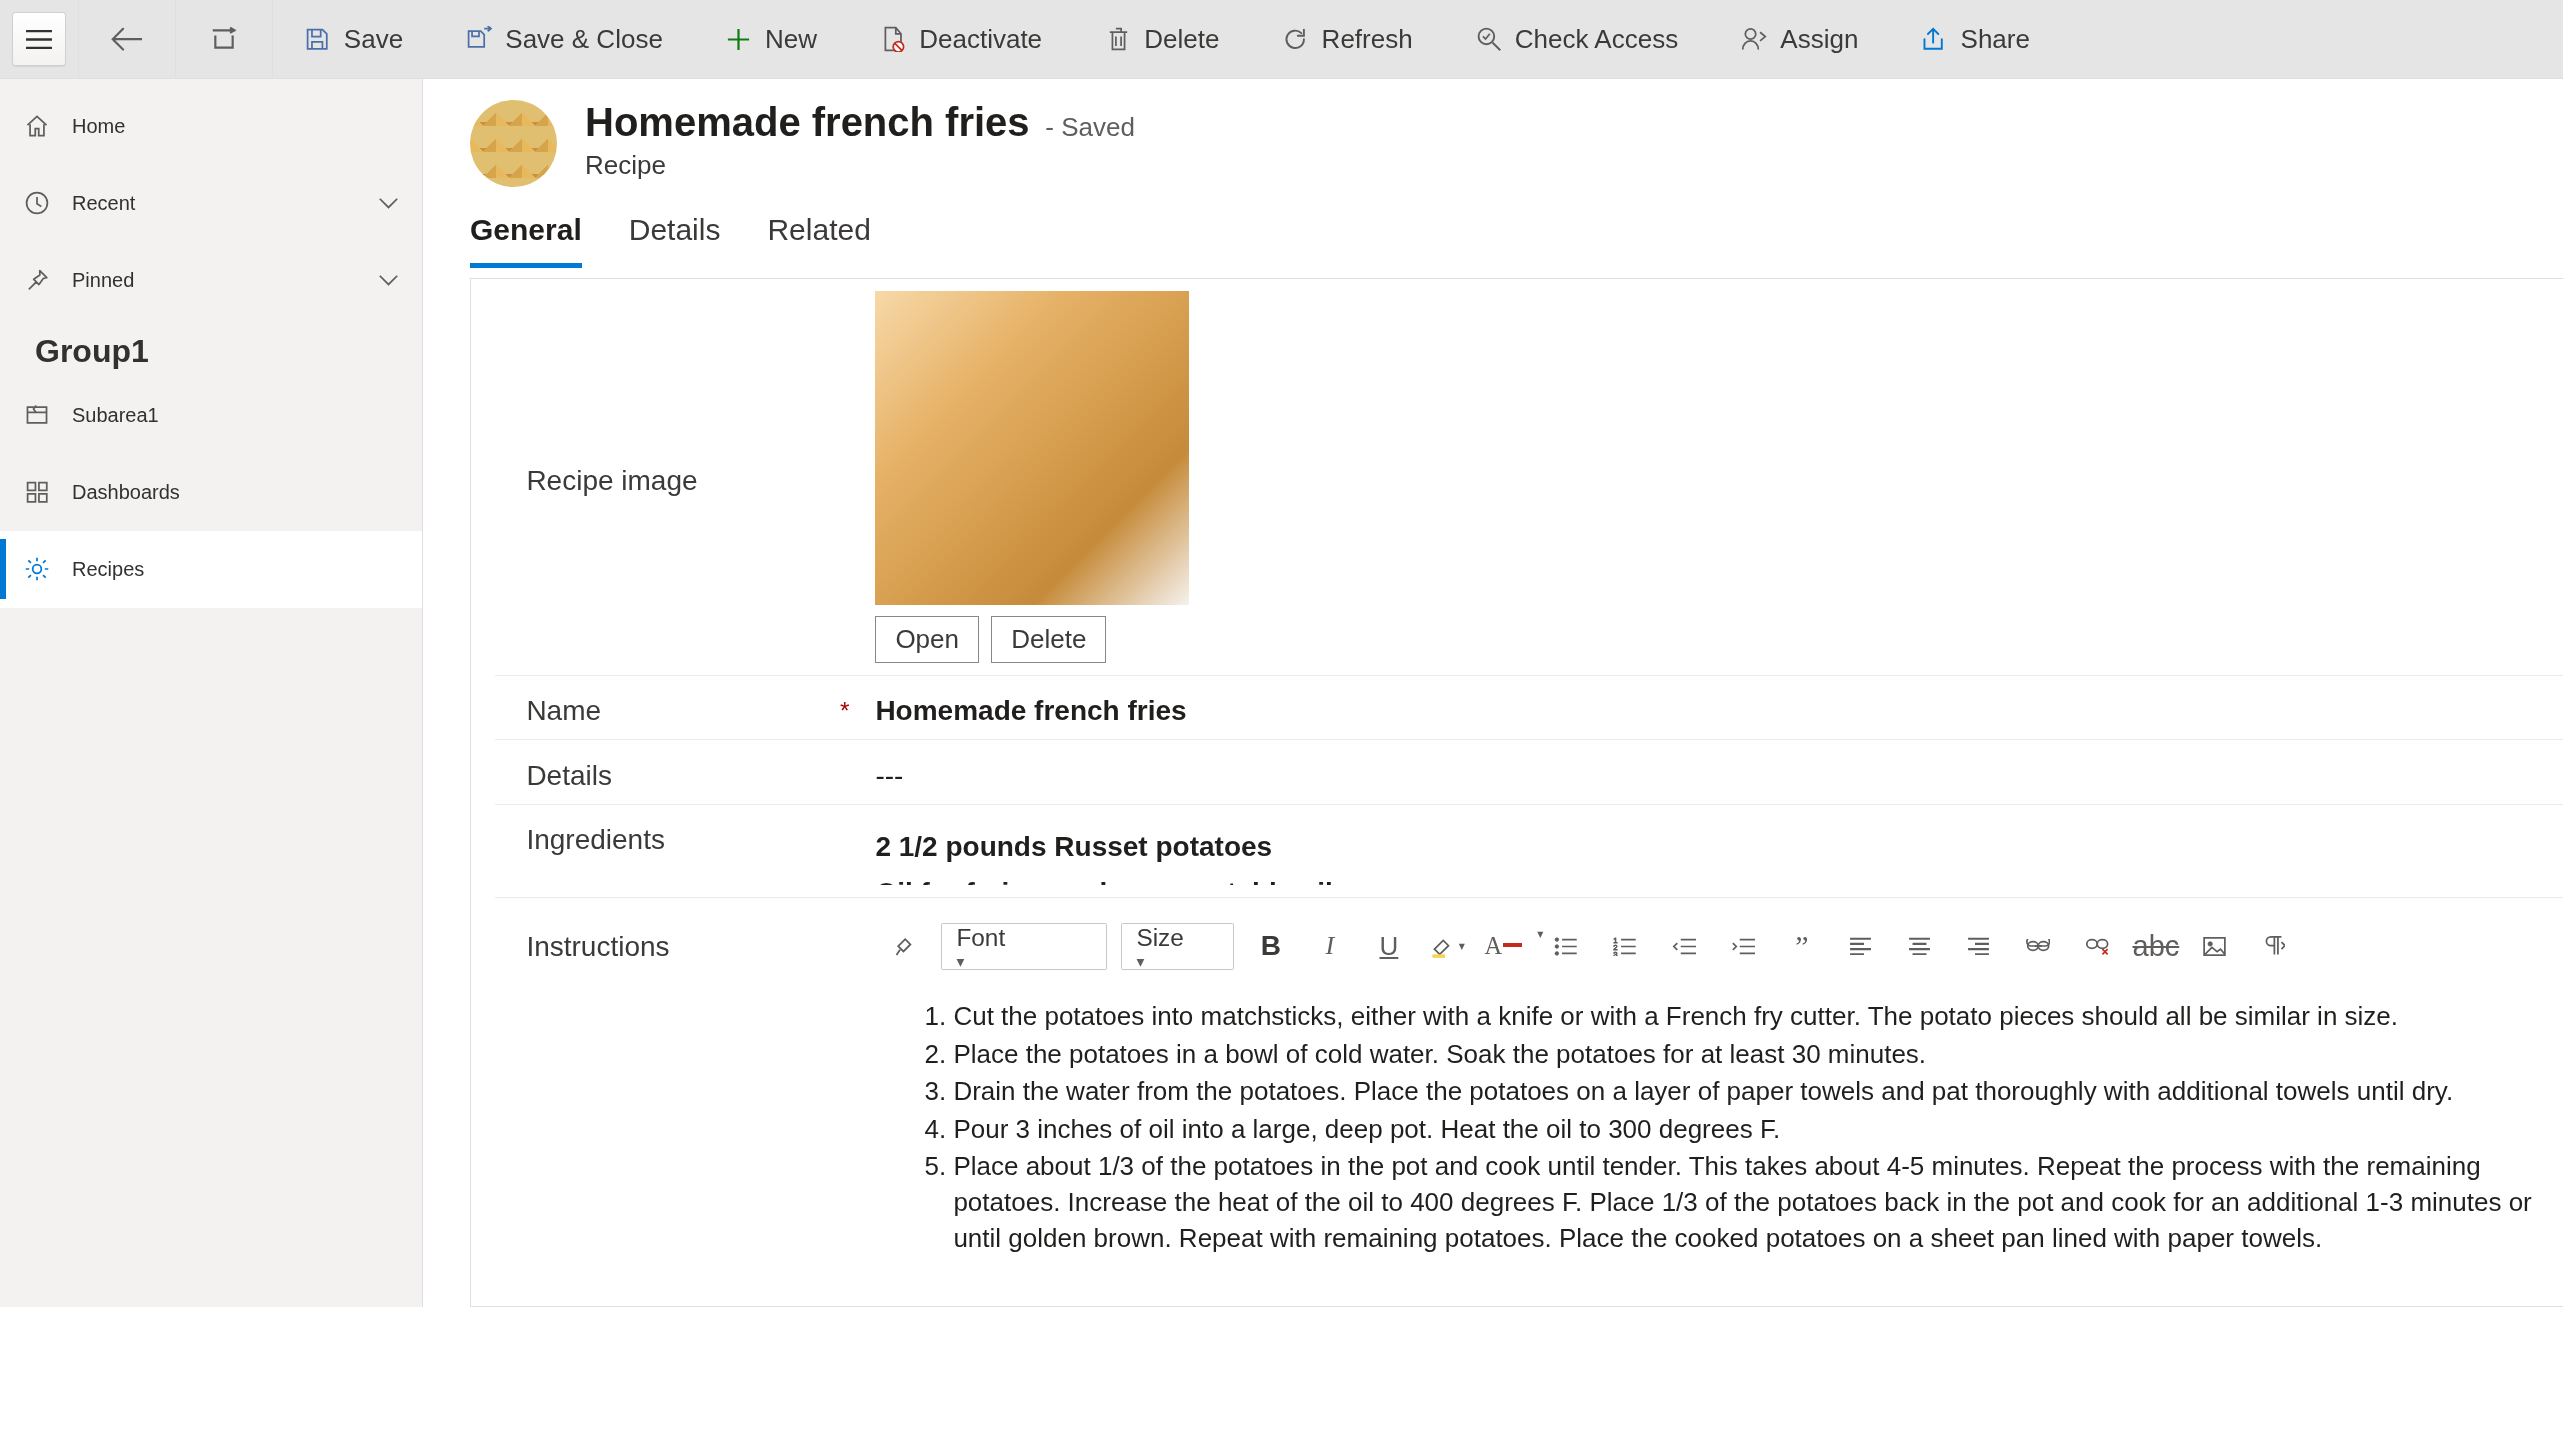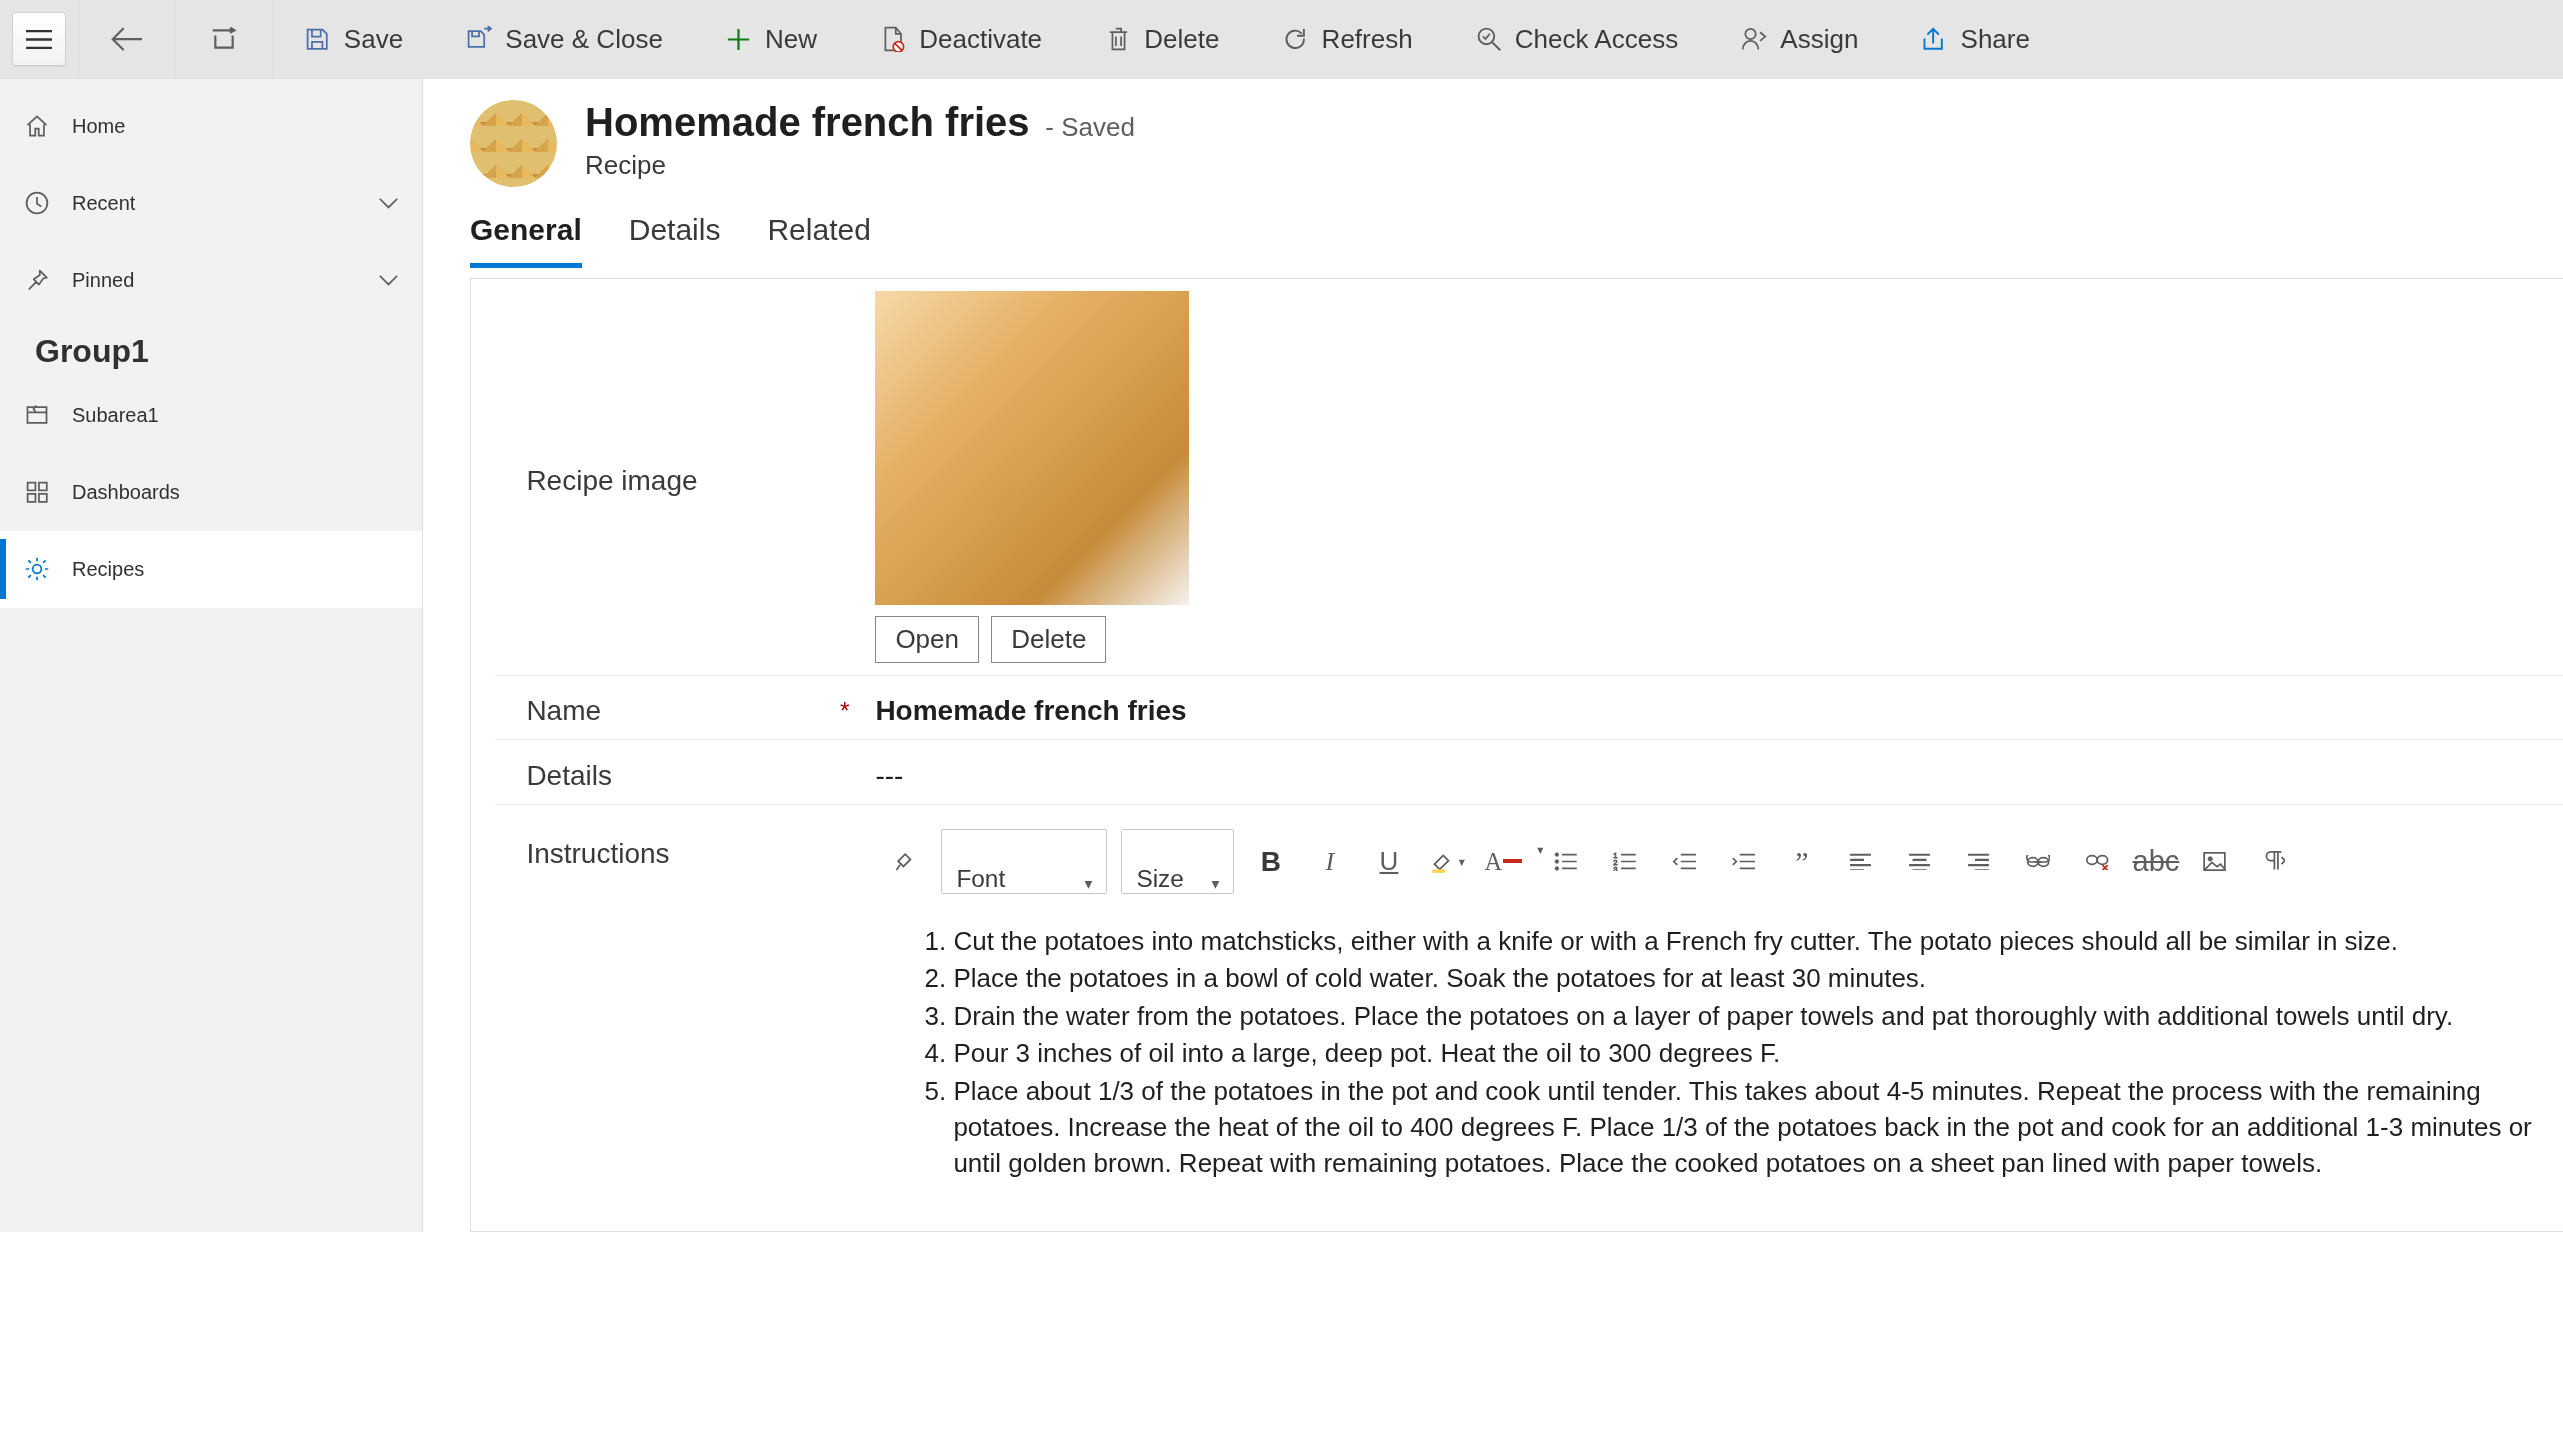--- a/index.html
+++ b/index.html
@@ -200,26 +200,27 @@
   flex:1;
 }
 .rte-toolbar {
   display:flex;
   align-items:center;
   gap: 14px;
   padding: 12.2px 7px;
 }
 .rte-toolbar .dd {
   border: 0.9px solid #c8c6c4;
-  height: 65px;
-  display:flex; align-items:flex-end; justify-content:space-between;
+  height: 47px;
+  display:flex; align-items:flex-start; justify-content:space-between;
   padding: 0 14px;
   font-size: 24.4px;
   color:#3b3a39;
   border-radius: 1.7px;
+  flex-direction: column;
 }
 .rte-toolbar .dd.font { width: 166px; }
 .rte-toolbar .dd.size { width: 113px; }
 .rte-toolbar .caret { font-size: 15.7px; color:#605e5c; }
 .rte-ico {
   width: 45px; height: 38px;
   display:flex; align-items:center; justify-content:center;
   color:#605e5c;
   font-family: "Segoe UI", sans-serif;
 }
@@ -457,20 +458,27 @@
           <span class="field-required">*</span>
         </div>
         <div class="field-value bold">Homemade french fries</div>
       </div>
 
       <div class="field-row">
         <div class="field-label">Details</div>
         <div class="field-value">---</div>
       </div>
 
+      <div class="field-row">
+        <div class="field-label">Ingredients</div>
+        <div class="field-value ingredients-box">
+          <div style="font-weight:600;">2 1/2 pounds Russet potatoes</div>
+          <div style="font-weight:600;">Oil for frying such as vegetable oil</div>
+        </div>
+      </div>
 
       <div class="field-row instructions">
         <div class="field-label instructions-label">Instructions</div>
         <div class="rte">
           <div class="rte-toolbar">
             <span class="rte-ico">
               <svg width="24.4" height="24.4" viewBox="0 0 28 28">
                   <path d="M6 14l8-8 6 6-8 8zM4 24l4-6" stroke-width="2" fill="none"></path>
                 </svg>
             </span>

